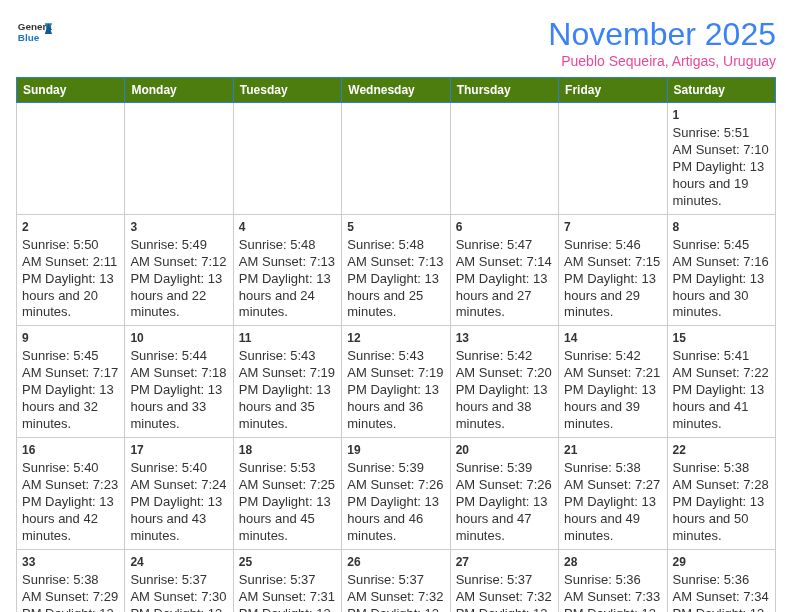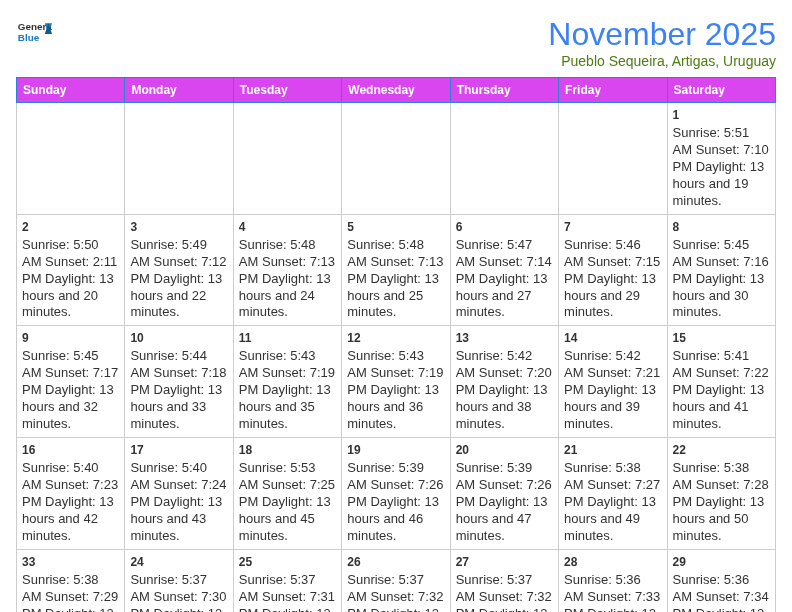--- a/index.html
+++ b/index.html
@@ -28,30 +28,30 @@
     .title-block {
       text-align: right;
     }
     .month-title {
       font-size: 32px;
       color: #3b82f6;
       font-weight: normal;
     }
     .subtitle {
       font-size: 14px;
-      color: #4d7c0f;
+      color: #ec4899;
       text-align: right;
     }
     table {
       width: 100%;
       border-collapse: collapse;
       font-size: 11px;
     }
     th {
-      background: #d946ef;
+      background: #4d7c0f;
       color: #fff;
       text-align: left;
       padding: 5px 6px;
       font-size: 12px;
       font-weight: bold;
       border: 1px solid #2b7fd4;
       margin-left: 28px;
     }
     td {
       border: 1px solid #ccc;

